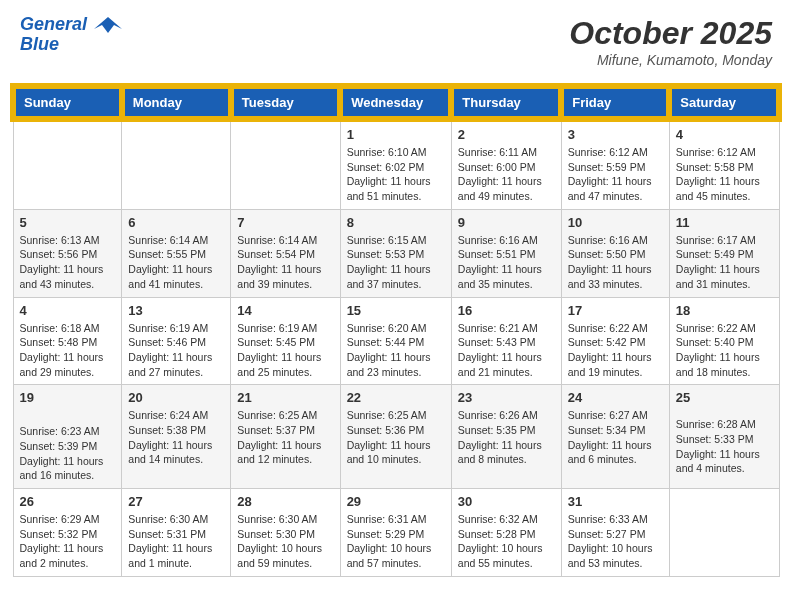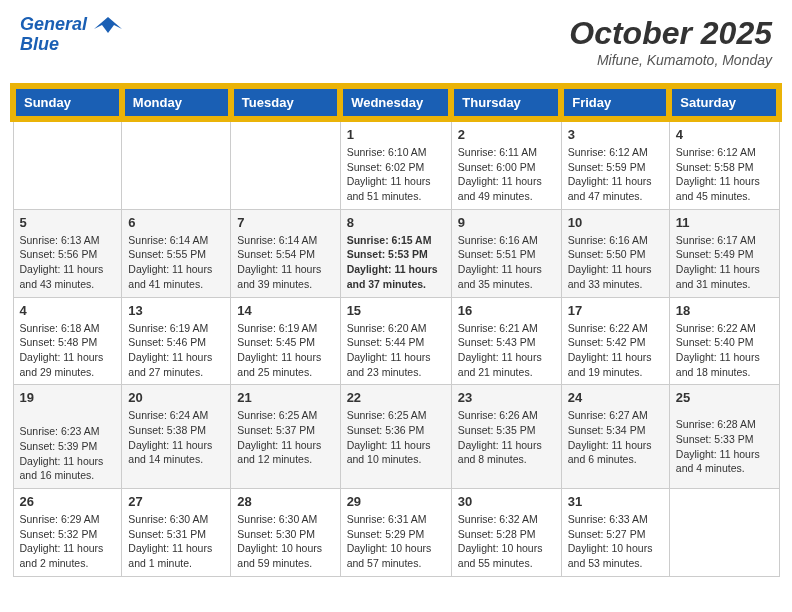--- a/index.html
+++ b/index.html
@@ -151,21 +151,21 @@
 Daylight: 11 hours and 41 minutes.</div>
         </td>
         <td>
           <div class="day-num">7</div>
           <div class="day-info" style="white-space: pre-line;">Sunrise: 6:14 AM
 Sunset: 5:54 PM
 Daylight: 11 hours and 39 minutes.</div>
         </td>
         <td>
           <div class="day-num">8</div>
-          <div class="day-info" style="white-space: pre-line; font-weight: bold;">Sunrise: 6:15 AM
+          <div class="day-info" style="white-space: pre-line;">Sunrise: 6:15 AM
 Sunset: 5:53 PM
 Daylight: 11 hours and 37 minutes.</div>
         </td>
         <td>
           <div class="day-num">9</div>
           <div class="day-info" style="white-space: pre-line;">Sunrise: 6:16 AM
 Sunset: 5:51 PM
 Daylight: 11 hours and 35 minutes.</div>
         </td>
         <td>

